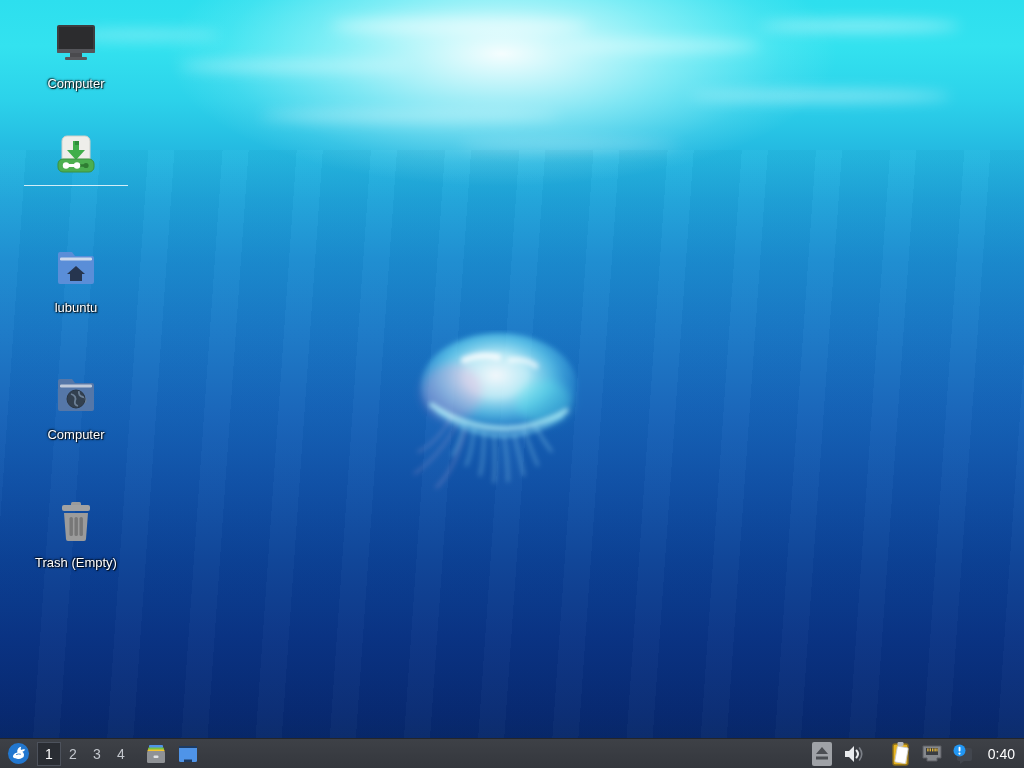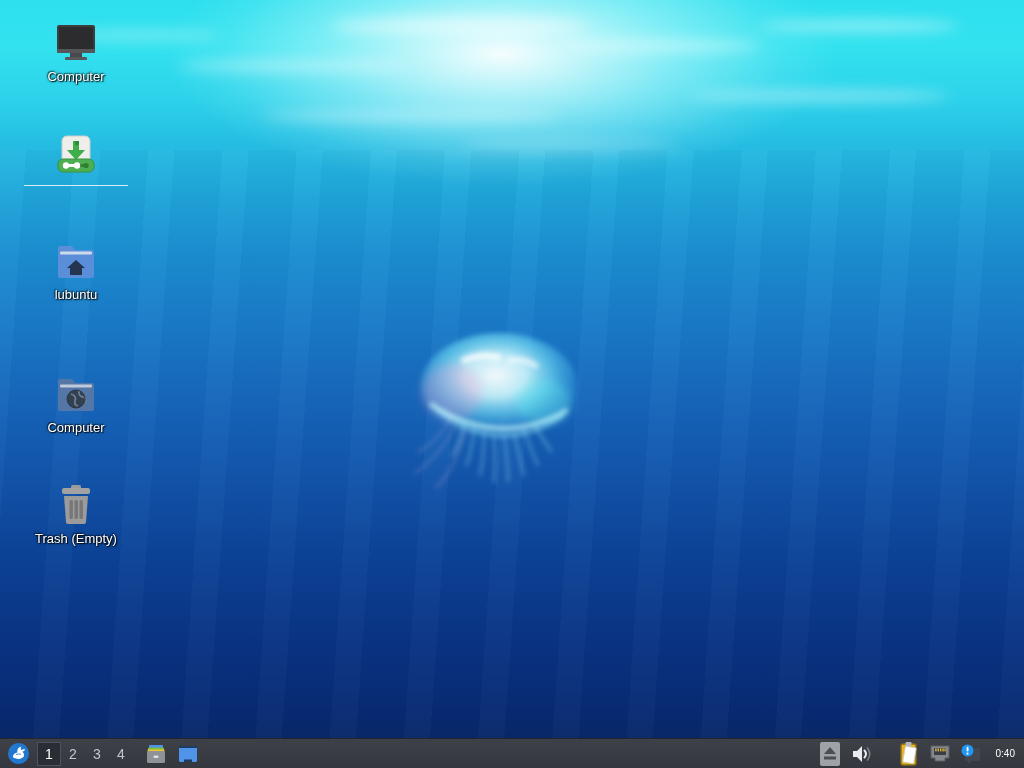--- a/index.html
+++ b/index.html
@@ -24,38 +24,38 @@
     background:repeating-linear-gradient(94deg,
       rgba(255,255,255,0.045) 0px, rgba(255,255,255,0.045) 26px,
       rgba(2,10,50,0.05) 26px, rgba(2,10,50,0.05) 74px);
   }
 
   .jellyfish { position:absolute; left:406px; top:330px; width:190px; height:170px; }
 
   
   .dicon { position:absolute; left:16px; width:120px; display:flex; flex-direction:column; align-items:center; cursor:default; }
   .dicon svg.big { width:48px; height:48px; display:block; }
-  .dicon .lbl { margin-top:1px; font-size:13px; line-height:1.25; color:#ffffff; text-align:right; max-width:116px;
+  .dicon .lbl { margin-top:8px; font-size:13px; line-height:1.25; color:#ffffff; text-align:right; max-width:116px;
     text-shadow:0 0 3px rgba(0,0,0,.9), 1px 1px 1px rgba(0,0,0,.85), -1px -1px 1px rgba(0,0,0,.55); }
   .focus-line { margin-top:3px; width:104px; height:1px; background:rgba(255,255,255,.8); }
 
   
   .taskbar { position:absolute; left:0; bottom:0; width:1024px; height:30px;
     background:linear-gradient(#3e4147,#34373d); border-top:1px solid #24262a;
     display:flex; align-items:center; padding:0 5px; z-index:5; }
   .start-btn { width:26px; height:26px; display:flex; align-items:center; justify-content:center; cursor:pointer; }
   .pager { display:flex; align-items:center; margin-left:6px; }
   .ws { width:24px; height:24px; margin:0 0; display:flex; align-items:center; justify-content:center;
     color:#c3c7cd; font-size:14px; cursor:pointer; }
   .ws.active { background:#2a2d33; border:1px solid #4d525c; color:#ffffff; }
   .quick { display:flex; align-items:center; gap:6px; margin-left:10px; }
   .qbtn { width:26px; height:26px; display:flex; align-items:center; justify-content:center; cursor:pointer; }
   .tray { margin-left:auto; display:flex; align-items:center; gap:7px; }
   .tbtn { display:flex; align-items:center; justify-content:center; cursor:pointer; }
-  .clock { color:#ffffff; font-size:10px; margin-left:6px; margin-right:4px; }
+  .clock { color:#ffffff; font-size:14px; margin-left:6px; margin-right:4px; }
   .gap { width:10px; }
 </style>
 </head>
 <body>
 
 <div class="desktop">
 
   <div class="wp-base"></div>
   <div class="streak" style="left:330px;top:18px;width:260px;height:16px;opacity:.55"></div>
   <div class="streak" style="left:560px;top:40px;width:200px;height:12px;opacity:.45"></div>
@@ -129,41 +129,41 @@
       <rect x="6" y="25" width="36" height="13" rx="5" fill="#4caf50" stroke="#3a9140" stroke-width="1"></rect>
       <line x1="14" y1="31.5" x2="25" y2="31.5" stroke="#ffffff" stroke-width="3" stroke-linecap="round"></line>
       <circle cx="14" cy="31.5" r="3.2" fill="#ffffff"></circle>
       <line x1="25" y1="31.5" x2="34" y2="31.5" stroke="#2e7d32" stroke-width="2.4" stroke-linecap="round"></line>
       <circle cx="25" cy="31.5" r="3.2" fill="#ffffff"></circle>
       <circle cx="34" cy="31.5" r="2.6" fill="#2e7d32"></circle>
     </svg>
     <div class="focus-line"></div>
   </div>
 
-  <div class="dicon" style="top:238px">
+  <div class="dicon" style="top:244px">
     <svg class="big" viewBox="0 0 48 48">
       <path d="M6 10 q0-2 2-2 h12 l3 4 h17 q2 0 2 2 v24 q0 2 -2 2 H8 q-2 0 -2-2 z" fill="#5a8ed8"></path>
       <rect x="8" y="13.5" width="32" height="3" rx="1.2" fill="#cdd9ec"></rect>
       <path d="M24 22 l-9 8 h3 v7 h12 v-7 h3 z" fill="#26354f"></path>
     </svg>
     <div class="lbl">lubuntu</div>
   </div>
 
   <div class="dicon" style="top:371px">
     <svg class="big" viewBox="0 0 48 48">
       <path d="M6 10 q0-2 2-2 h12 l3 4 h17 q2 0 2 2 v24 q0 2 -2 2 H8 q-2 0 -2-2 z" fill="#5577a8"></path>
       <rect x="8" y="13.5" width="32" height="3" rx="1.2" fill="#bfcada"></rect>
       <circle cx="24" cy="28" r="9" fill="#33404f"></circle>
       <path d="M19 23 q6 2 4 7 q-1 4 3 5 M27 20 q-1 5 4 6 q4 1 2 6" stroke="#6c7f95" stroke-width="1.8" fill="none"></path>
       <circle cx="24" cy="28" r="9" fill="none" stroke="#2a3644" stroke-width="1"></circle>
     </svg>
     <div class="lbl">Computer</div>
   </div>
 
-  <div class="dicon" style="top:482px">
+  <div class="dicon" style="top:499px">
     <svg class="big" viewBox="0 0 48 48">
       <rect x="19" y="3" width="10" height="4" rx="1.5" fill="#9b9b9b"></rect>
       <rect x="10" y="6" width="28" height="6" rx="2" fill="#a2a2a2"></rect>
       <path d="M12 14 h24 l-2 26 q0 2 -2 2 H16 q-2 0 -2-2 z" fill="#9b9b9b"></path>
       <rect x="17.5" y="18" width="3.4" height="19" rx="1.6" fill="#777777"></rect>
       <rect x="22.5" y="18" width="3.4" height="19" rx="1.6" fill="#777777"></rect>
       <rect x="27.5" y="18" width="3.4" height="19" rx="1.6" fill="#777777"></rect>
     </svg>
     <div class="lbl">Trash (Empty)</div>
   </div>

